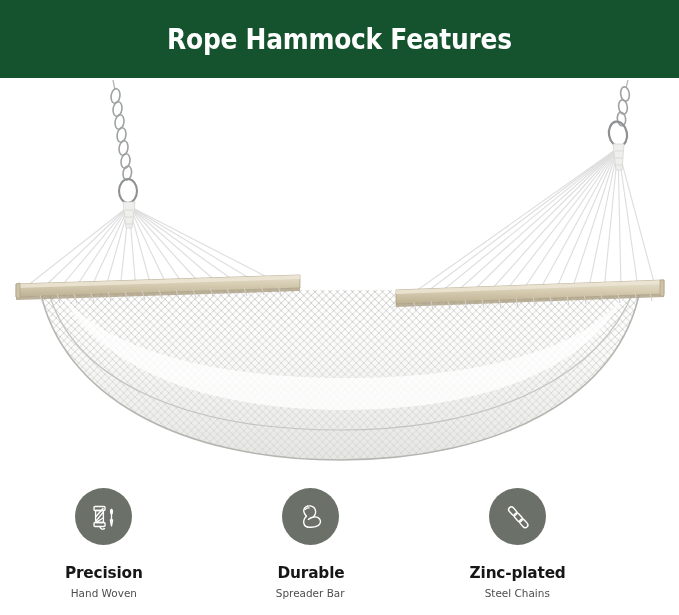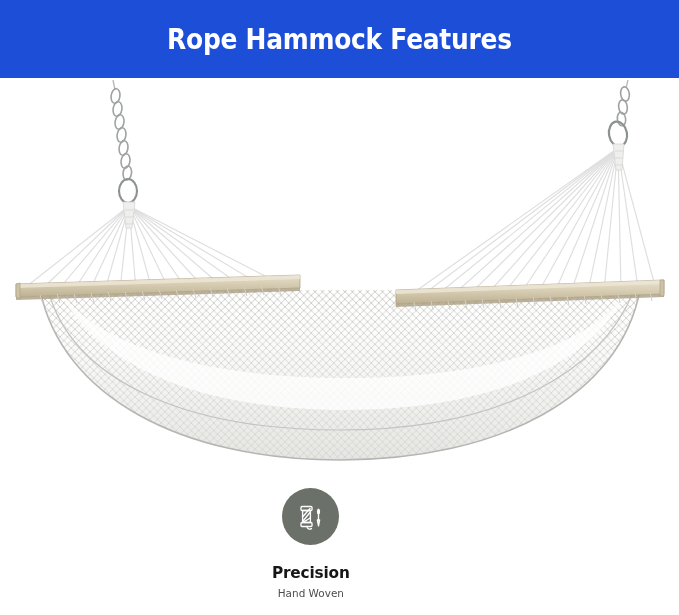--- a/index.html
+++ b/index.html
@@ -15,21 +15,21 @@
     position: relative;
   }
 
   
   .header-banner {
     position: absolute;
     left: 0;
     top: 0;
     width: 679px;
     height: 78px;
-    background: #1d4ed8;
+    background: #14532d;
     display: flex;
     align-items: center;
     justify-content: center;
   }
   .header-title {
     color: #ffffff;
     font-family: "DejaVu Sans", sans-serif;
     font-size: 29px;
     font-weight: bold;
     letter-spacing: -0.3px;
@@ -289,16 +289,44 @@
         <path d="M13 26.5 C13 29 15.5 29.6 17.5 28.6"></path>
         <path d="M24.5 9.5 L24.5 20"></path>
         <path d="M23.4 20 L25.6 20 L24.5 25.8 Z"></path>
         <ellipse cx="24.5" cy="11.6" rx="0.95" ry="2.1"></ellipse>
       </svg>
     </div>
     <div class="feature-title">Precision</div>
     <div class="feature-subtitle">Hand Woven</div>
   </div>
 
-
+  <div class="feature">
+    <div class="feature-badge">
+      <svg width="34" height="34" viewBox="0 0 34 34" fill="none" stroke="#ffffff" stroke-width="1.35" stroke-linecap="round" stroke-linejoin="round">
+        <path d="M13.5 6.2 C17.8 5.2 21.2 7.4 21.6 11.2 C21.9 14 20.6 15.8 19.4 17.0
+                 C21.4 16.6 24.2 17.1 25.6 19.0 C27.2 21.2 26.4 24.2 24.0 25.6
+                 C21.6 27.0 17.2 27.6 13.2 27.0"></path>
+        <path d="M13.5 6.2 C11.0 7.0 9.6 9.0 9.8 11.4 C10.0 13.8 11.4 15.2 12.4 16.2"></path>
+        <path d="M12.4 16.2 C10.4 18.0 9.4 20.6 9.8 23.2 C10.1 25.2 11.4 26.6 13.2 27.0"></path>
+        <path d="M19.4 17.0 C17.6 17.4 15.6 18.2 14.4 19.4"></path>
+        <path d="M11.2 9.4 C12.4 8.2 13.8 7.8 15.0 8.0"></path>
+      </svg>
+    </div>
+    <div class="feature-title">Durable</div>
+    <div class="feature-subtitle">Spreader Bar</div>
+  </div>
+
+  <div class="feature">
+    <div class="feature-badge">
+      <svg width="34" height="34" viewBox="0 0 34 34" fill="none" stroke="#ffffff" stroke-width="1.4" stroke-linecap="round" stroke-linejoin="round">
+        <g transform="rotate(-42 17 17)">
+          <rect x="14.3" y="4.4" width="5.4" height="9.6" rx="2.7"></rect>
+          <rect x="14.3" y="12.6" width="5.4" height="9.6" rx="2.7"></rect>
+          <rect x="14.3" y="20.8" width="5.4" height="9.6" rx="2.7"></rect>
+        </g>
+      </svg>
+    </div>
+    <div class="feature-title">Zinc-plated</div>
+    <div class="feature-subtitle">Steel Chains</div>
+  </div>
 
 
 </div>
 
 </body></html>

